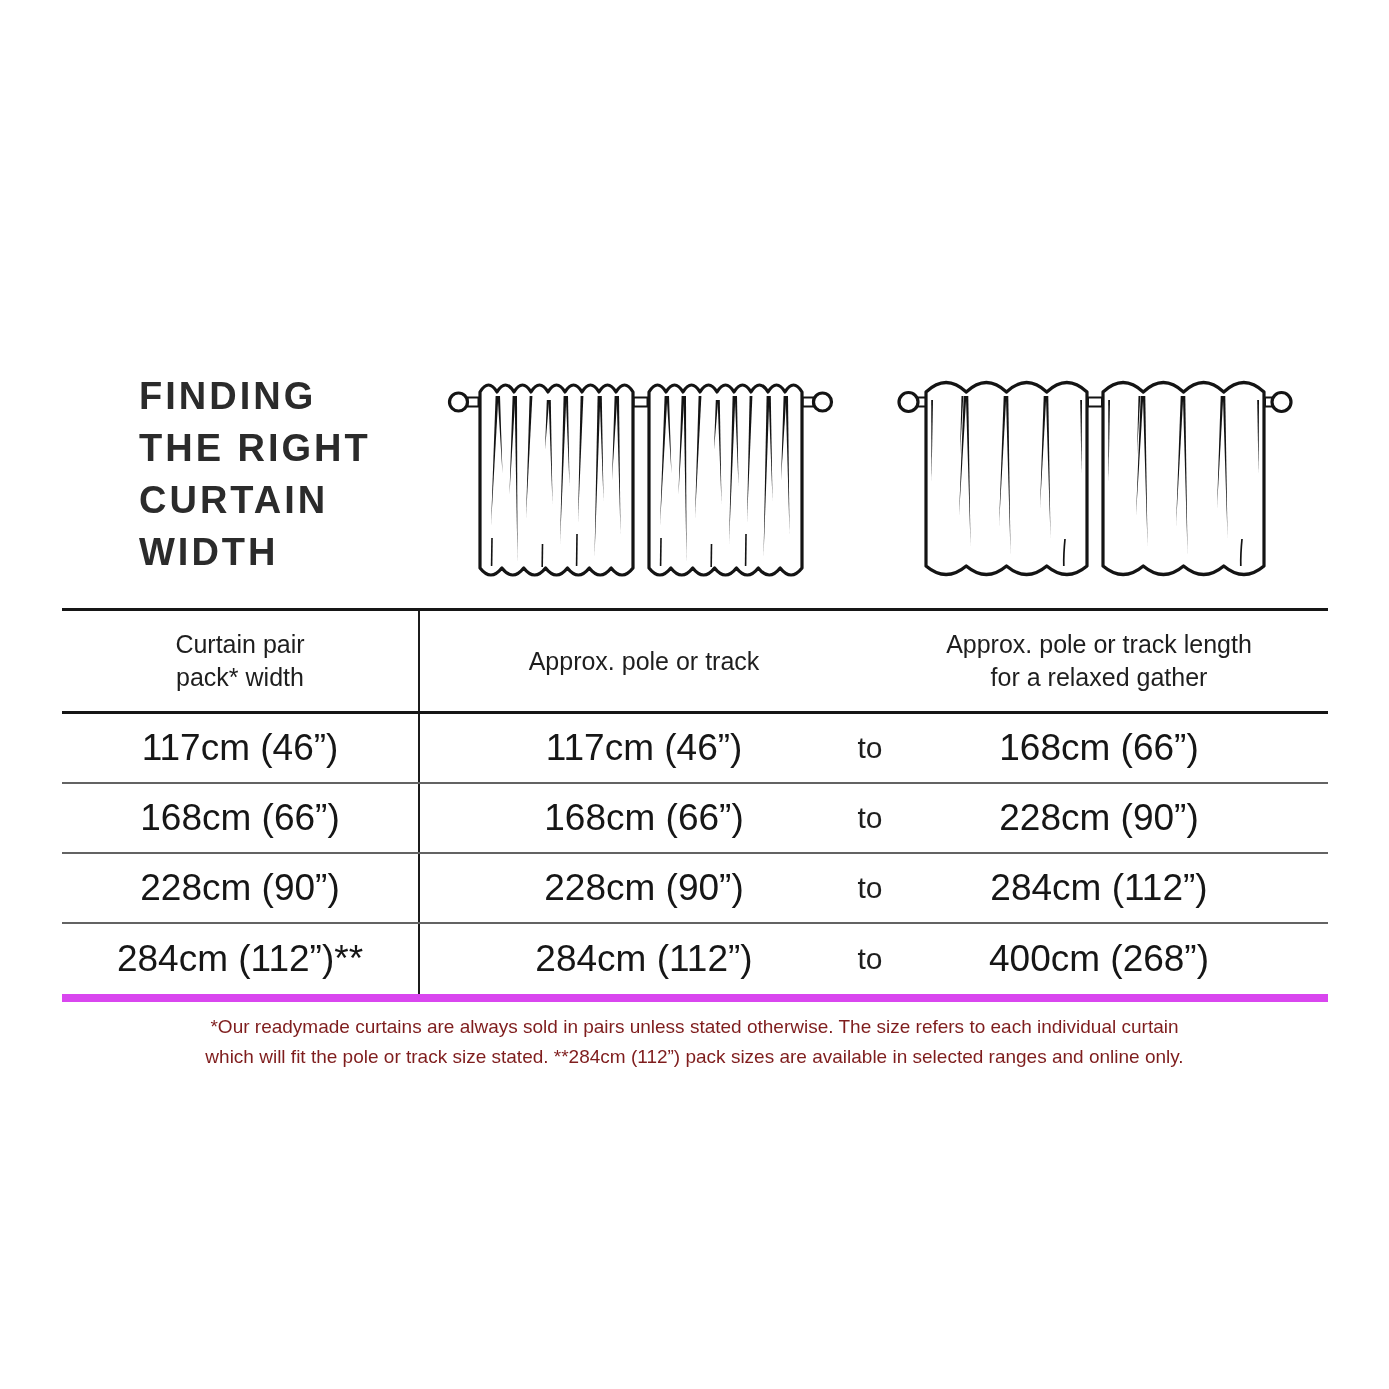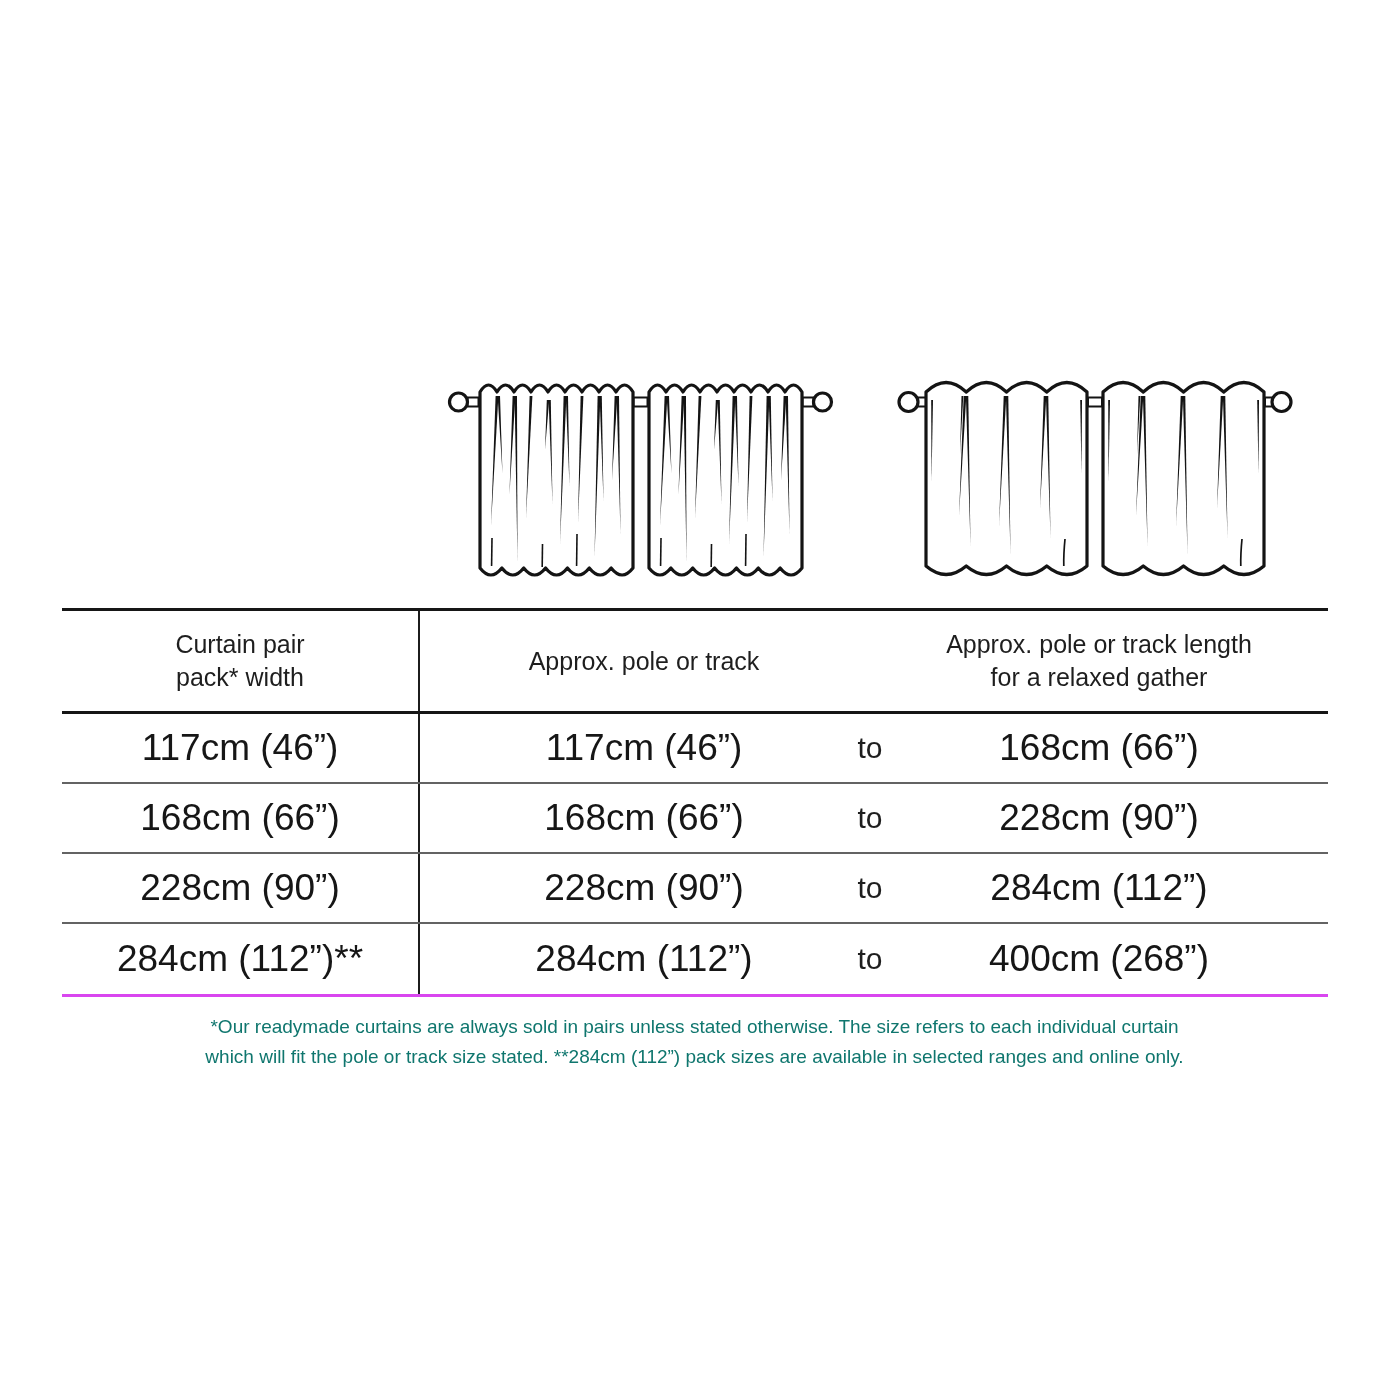--- a/index.html
+++ b/index.html
@@ -30,45 +30,51 @@
   .tbl{
     position:absolute;left:62px;top:608px;width:1266px;
     border-top:3px solid #161616;
   }
   .row{
     display:grid;
     grid-template-columns:358px 420px 60px 428px;
   }
   .row.head{border-bottom:3px solid #161616;height:100px;}
   .row.data{border-bottom:2px solid #636363;height:68px;}
-  .row.data:last-child{height:70px;border-bottom:3px solid #d946ef;}
+  .row.data:last-child{height:70px;border-bottom:8px solid #d946ef;}
   .cell{
     display:flex;flex-direction:column;
     align-items:center;justify-content:center;
     text-align:center;
   }
   .c1{border-right:2px solid #1c1c1c;text-align:center;}
   .hcell{font-size:25px;line-height:33px;color:#1e1e1e;}
   .dcell{font-size:37px;color:#161616;white-space:nowrap;}
   .cell-full{padding-left:28px;}
   .cell-relaxed{padding-right:30px;}
   .head-relaxed{grid-column:3 / 5;padding-left:30px;}
   .to-cell{font-size:30px;color:#1e1e1e;}
 
   
   .footnote{
     position:absolute;left:0;right:0;top:1012px;
-    text-align:center;font-size:19px;line-height:30px;color:#0f766e;
+    text-align:center;font-size:19px;line-height:30px;color:#7f1d1d;
   }
 </style>
 </head>
 <body>
 
 <div class="canvas">
 
+  <h1 class="title" style="margin:0;">
+    <span class="tline">FINDING</span>
+    <span class="tline">THE RIGHT</span>
+    <span class="tline">CURTAIN</span>
+    <span class="tline">WIDTH</span>
+  </h1>
 
   <div class="ill ill-full">
     <svg viewBox="0 0 386 215" xmlns="http://www.w3.org/2000/svg">
       <defs>
         <g id="panelF">
           <path d="M2 16 q8.5 -14 17 0 q8.5 -14 17 0 q8.5 -14 17 0 q8.5 -14 17 0 q8.5 -14 17 0 q8.5 -14 17 0 q8.5 -14 17 0 q8.5 -14 17 0 q8.5 -14 17 0 L155 192 q-10.93 14 -21.86 0 q-10.93 14 -21.86 0 q-10.93 14 -21.86 0 q-10.93 14 -21.86 0 q-10.93 14 -21.86 0 q-10.93 14 -21.86 0 q-10.93 14 -21.84 0 Z" fill="#ffffff" stroke="#141414" stroke-width="3.2" stroke-linejoin="round"></path>
           <g fill="#141414">
             <path d="M17.6 20 L20.4 20 L13 150 Z"></path>
             <path d="M19.6 20 L22 20 L24.5 98 Z"></path>
             <path d="M34.6 20 L37.4 20 L31.5 118 Z"></path>

